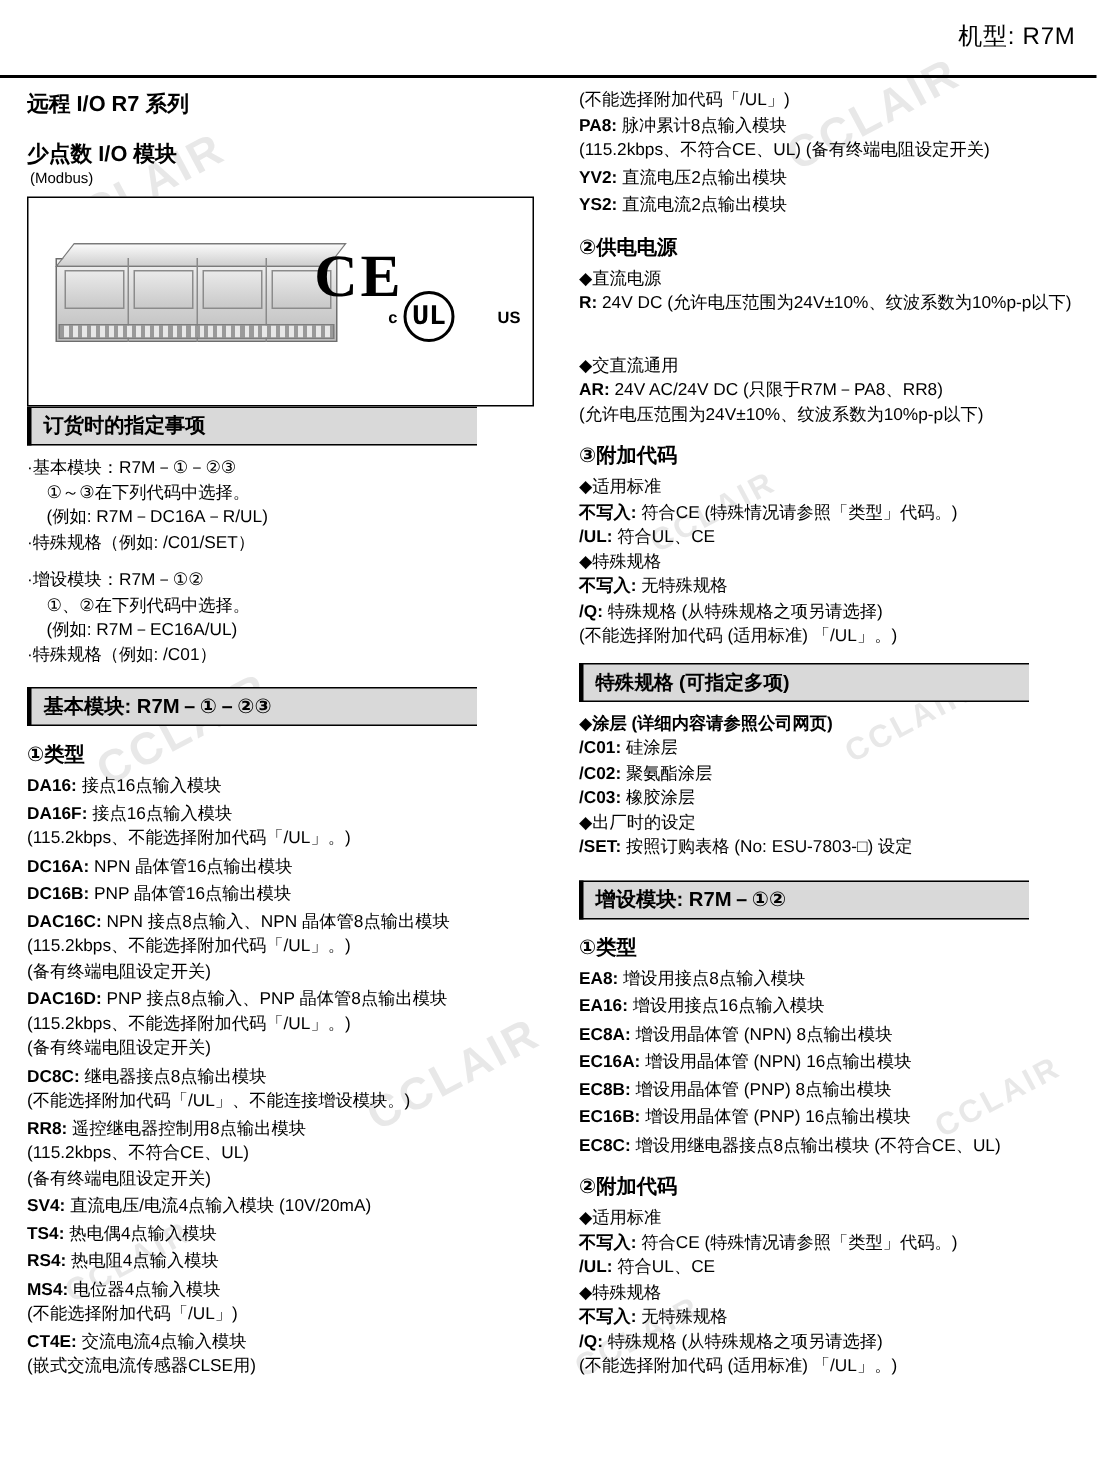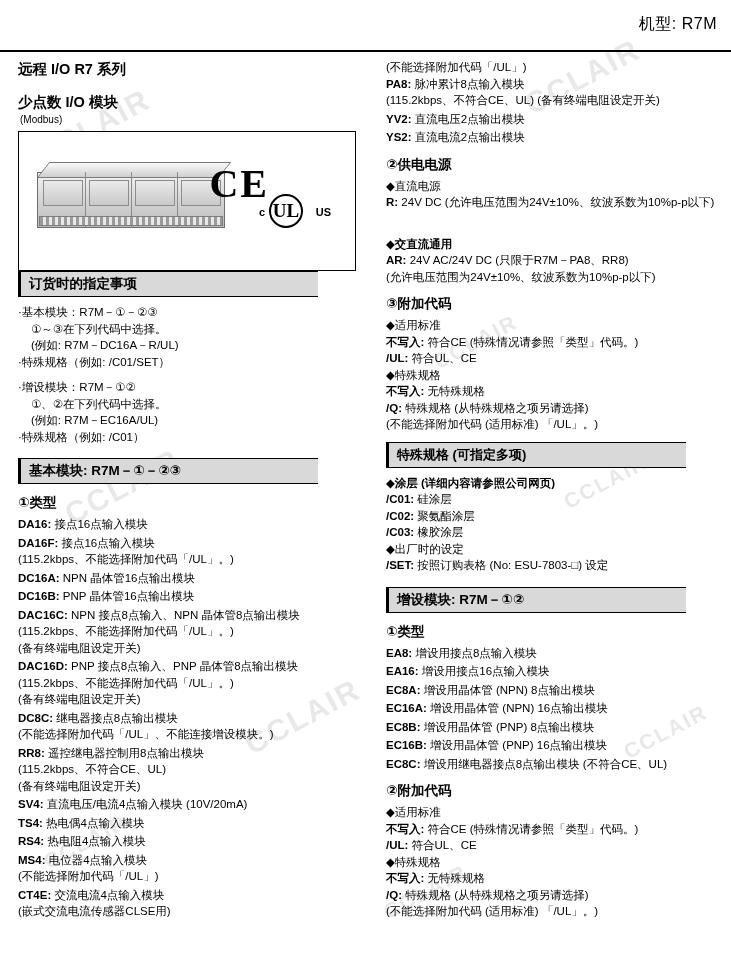--- a/index.html
+++ b/index.html
@@ -135,21 +135,21 @@
   }
   .ul-circle {
     position: absolute;
     right: 52px;
     top: 62px;
     width: 34px;
     height: 34px;
     border: 2.5px solid #000;
     border-radius: 50%;
     box-sizing: border-box;
-    font-family: Liberation Serif, serif;
+    font-family: Liberation Mono, monospace;
     font-weight: bold;
     font-size: 19px;
     text-align: center;
     line-height: 30px;
   }
 
   
   .banner {
     background: #d9d9d9;
     border-left: 3px solid #000;
@@ -230,21 +230,21 @@
         <div class="dev-face" style="left:98px; width:40px;"></div>
         <div class="dev-face" style="left:144px; width:40px;"></div>
         <div class="dev-seg" style="left:48px;"></div>
         <div class="dev-seg" style="left:94px;"></div>
         <div class="dev-seg" style="left:140px;"></div>
         <div class="dev-terminals"></div>
       </div>
       <div class="ce-mark">CE</div>
       <div class="ul-circle">UL</div>
       <div class="ul-mark" style="right:90px; top:74px;">c</div>
-      <div class="ul-mark" style="right:24px; top:74px;">US</div>
+      <div class="ul-mark" style="right:8px; top:74px;">US</div>
     </div>
 
     <div class="banner">订货时的指定事项</div>
     <div>
       <div class="line">·基本模块：R7M－①－②③</div>
       <div class="line ind">①～③在下列代码中选择。</div>
       <div class="line ind">(例如: R7M－DC16A－R/UL)</div>
       <div class="line">·特殊规格（例如: /C01/SET）</div>
       <div class="line" style="height:8px;"></div>
       <div class="line">·增设模块：R7M－①②</div>
@@ -321,21 +321,21 @@
         </div>
         <div class="blk">
           <div class="line"><b>YS2:</b><span> 直流电流2点输出模块</span></div>
         </div>
       </div>
 
     <div class="circled">②供电电源</div>
     <div id="power-lines">
         <div class="line" style="font-weight: normal;">◆直流电源</div>
         <div class="line"><b>R:</b><span> 24V DC (允许电压范围为24V±10%、纹波系数为10%p-p以下)</span></div>
-        <div class="line" style="font-weight: bold; margin-top: 26px;">◆交直流通用</div>
+        <div class="line" style="font-weight: normal; margin-top: 26px;">◆交直流通用</div>
         <div class="line"><b>AR:</b><span> 24V AC/24V DC (只限于R7M－PA8、RR8)</span></div>
         <div class="line">(允许电压范围为24V±10%、纹波系数为10%p-p以下)</div>
       </div>
 
     <div class="circled">③附加代码</div>
     <div id="extra-lines">
         <div class="line" style="font-weight: normal;">◆适用标准</div>
         <div class="line"><b>不写入:</b><span> 符合CE (特殊情况请参照「类型」代码。)</span></div>
         <div class="line"><b>/UL:</b><span> 符合UL、CE</span></div>
         <div class="line" style="font-weight: normal;">◆特殊规格</div>

